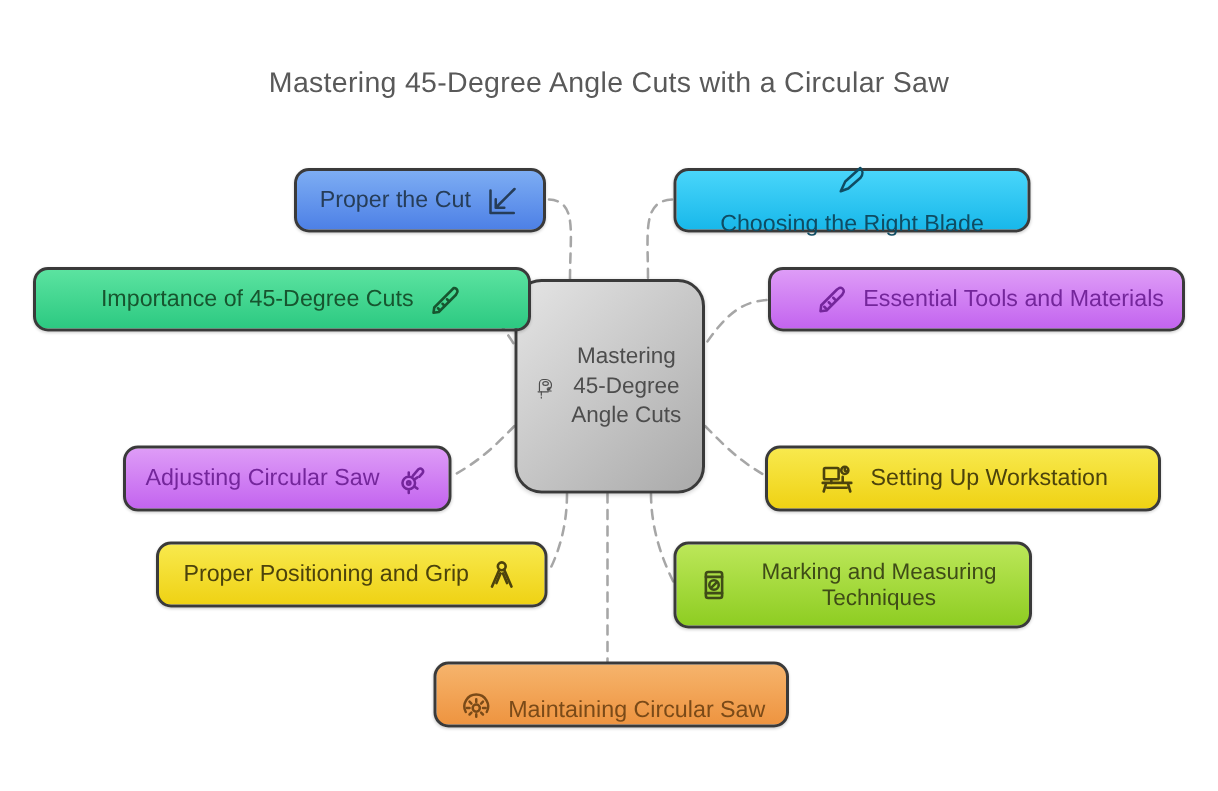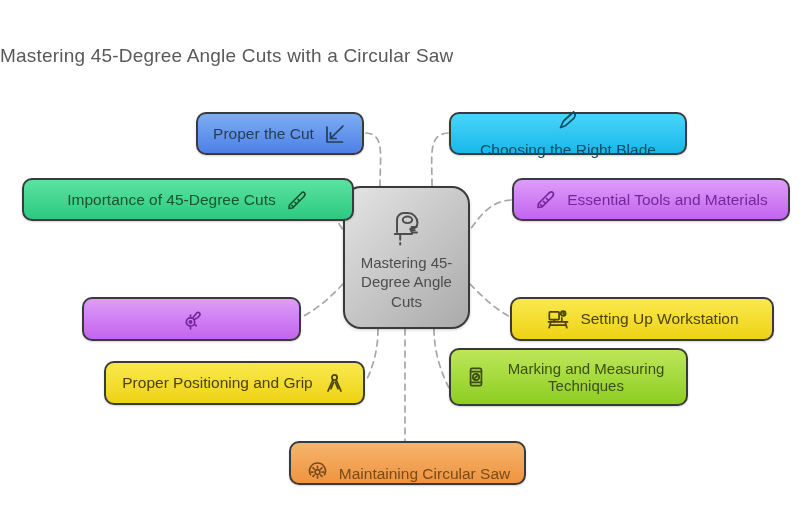--- a/index.html
+++ b/index.html
@@ -1,47 +1,47 @@
 <!DOCTYPE html>
 <html><head>
 <meta charset="utf-8">
 <style>
   html,body{margin:0;padding:0;background:#ffffff;}
   #stage{
     position:relative;width:812px;height:527px;background:#ffffff;overflow:hidden;
     font-family:"Liberation Sans",sans-serif;
   }
   .title{
-    position:absolute;left:0;top:45px;width:812px;text-align:left;
+    position:absolute;left:0;top:45px;width:812px;text-align:center;
     font-size:19px;color:#595959;letter-spacing:.2px;
   }
   .connectors{position:absolute;left:0;top:0;width:812px;height:527px;}
   .node{
     position:absolute;box-sizing:border-box;border:2px solid #3a3a3a;border-radius:10px;
     display:flex;align-items:center;justify-content:center;gap:9px;padding:0 12px;
     font-size:15.5px;line-height:1.15;box-shadow:0 1px 2px rgba(0,0,0,.18);
     cursor:pointer;text-align:center;
   }
   .node svg{flex:0 0 auto;display:block;}
   .center-node{
     position:absolute;left:343px;top:186px;width:127px;height:143px;box-sizing:border-box;
-    border:2px solid #3a3a3a;border-radius:18px;display:flex;flex-direction:column;
+    border:2px solid #3a3a3a;border-radius:18px;display:flex;flex-direction:row;
     align-items:center;justify-content:center;gap:5px;padding:16px 10px;
     font-size:15px;line-height:1.3;text-align:center;box-shadow:0 1px 3px rgba(0,0,0,.2);
     cursor:pointer;
   }
   
   .n-making      {left:196px;top:112px;width:168px;height:43px;}
   .n-choosing    {left:449px;top:112px;width:238px;height:43px;}
   .n-importance  {left:22px; top:178px;width:332px;height:43px;}
-  .n-essential   {left:512px;top:178px;width:278px;height:43px;}
+  .n-essential   {left:512px;top:178px;width:278px;height:43px;justify-content:flex-end;}
   .n-adjusting   {left:82px; top:297px;width:219px;height:44px;}
   .n-workstation {left:510px;top:297px;width:264px;height:44px;}
   .n-grip        {left:104px;top:361px;width:261px;height:44px;}
-  .n-marking     {left:449px;top:348px;width:239px;height:58px;font-size:15px;}
+  .n-marking     {left:449px;top:361px;width:239px;height:58px;font-size:15px;}
   .n-maintaining {left:289px;top:441px;width:237px;height:44px;}
 </style>
 </head>
 <body>
 
 <div id="stage">
 
   <svg class="connectors" viewBox="0 0 812 527">
     <g fill="none" stroke-width="1.7" stroke-dasharray="6 5" stroke-linecap="round" stroke="#a6a6a6">
       <path d="M366,133 C385,134 380,155 380,186"></path>
@@ -94,20 +94,21 @@
 
   <div class="node n-essential" style="background: linear-gradient(rgb(222, 156, 247), rgb(195, 100, 239)); color: rgb(116, 38, 155);">
     <svg width="24" height="24" viewBox="0 0 24 24" fill="none" stroke="currentColor" stroke-width="1.7" stroke-linecap="round" stroke-linejoin="round">
       <path d="M19.5 6.5 a2.3 2.3 0 0 0 -3 -2.5 L15 5 L4.5 15.5 L4 19.5 L8 19 L18.5 8.5 Z"></path>
       <path d="M6.5 16.5 l1.4 1.4 M9.5 13.5 l1.4 1.4 M12.5 10.5 l1.4 1.4"></path>
     </svg>
     <span>Essential Tools and Materials</span>
   </div>
 
   <div class="node n-adjusting" style="background: linear-gradient(rgb(222, 156, 247), rgb(195, 100, 239)); color: rgb(116, 38, 155);">
+    <span>Adjusting Circular Saw</span>
     <svg width="24" height="24" viewBox="0 0 24 24" fill="none" stroke="currentColor" stroke-width="1.7" stroke-linecap="round" stroke-linejoin="round">
       <circle cx="10.5" cy="15" r="4.2"></circle>
       <circle cx="10.5" cy="15" r="1.1"></circle>
       <path d="M10.5 9.6 v-1.6 M14.8 12.2 l1.5 -0.9 M14.8 17.8 l1.5 0.9 M10.5 20.4 v1.3"></path>
       <path d="M13.2 10.2 L17 5.8 a1.9 1.9 0 0 1 2.7 2.6 L17.6 10.8"></path>
     </svg>
   </div>
 
   <div class="node n-workstation" style="background: linear-gradient(rgb(248, 233, 77), rgb(239, 210, 20)); color: rgb(76, 67, 12);">
     <svg width="26" height="26" viewBox="0 0 24 24" fill="none" stroke="currentColor" stroke-width="1.6" stroke-linecap="round" stroke-linejoin="round">

